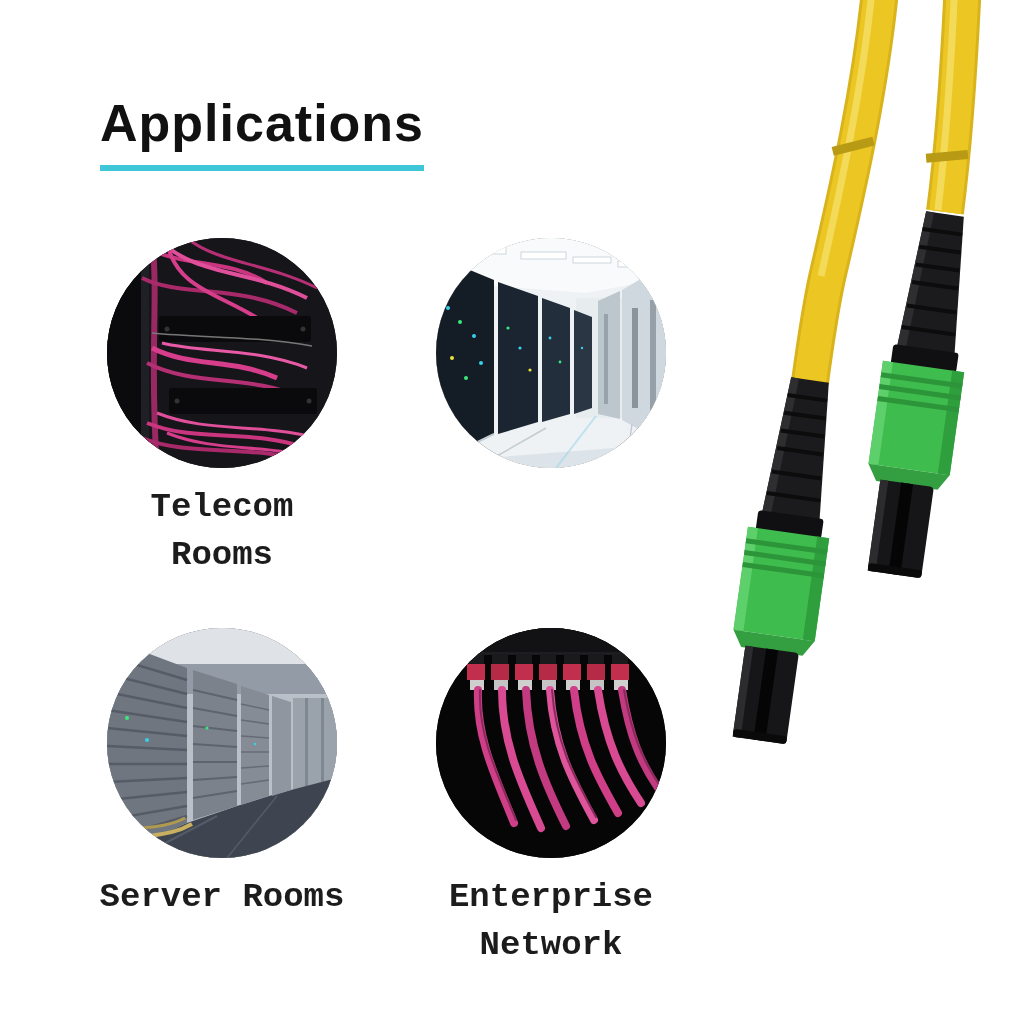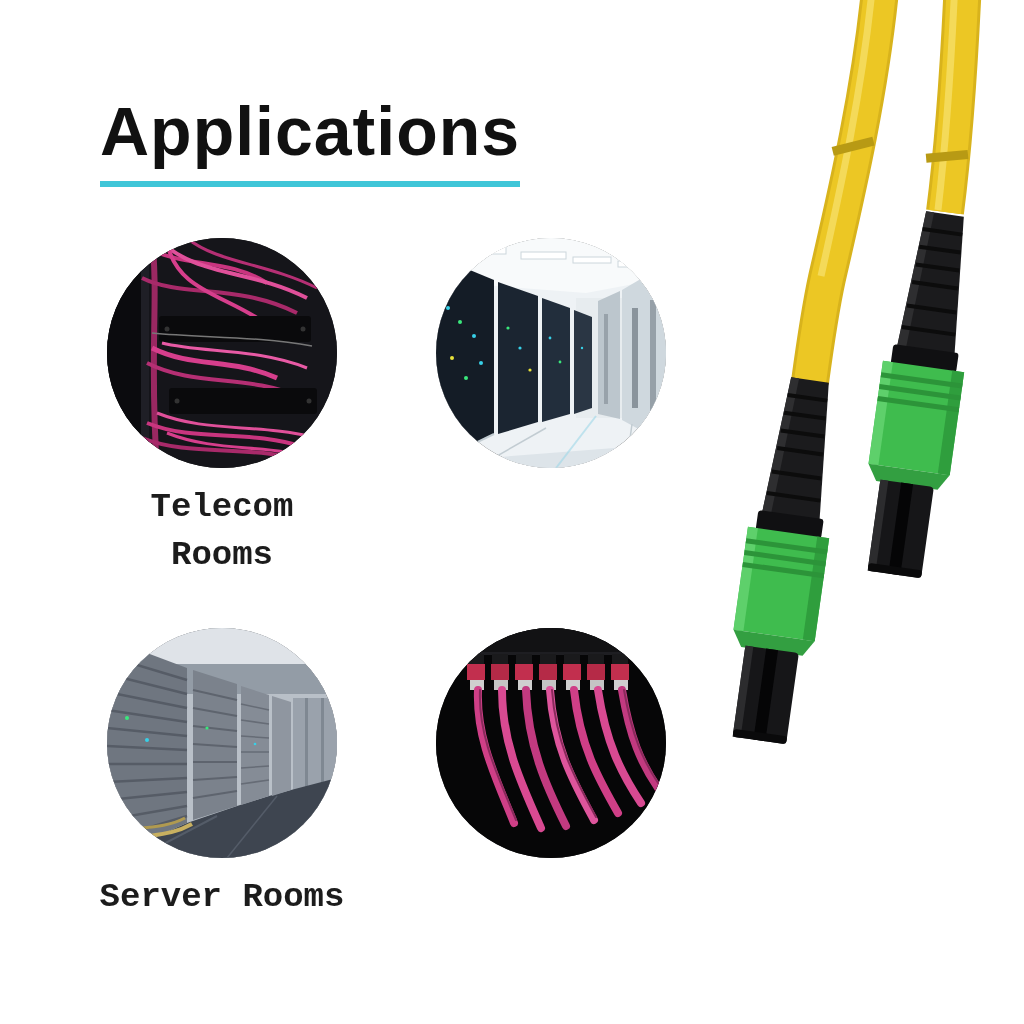--- a/index.html
+++ b/index.html
@@ -1,20 +1,20 @@
 <!DOCTYPE html>
 <html><head>
 <meta charset="utf-8">
 <style>
   html,body{margin:0;padding:0;}
   body{width:1024px;height:1024px;background:#ffffff;font-family:"Liberation Sans",sans-serif;overflow:hidden;}
   .page{position:relative;width:1024px;height:1024px;background:#ffffff;overflow:hidden;}
 
   .title-wrap{position:absolute;left:100px;top:96px;}
-  .title{display:inline-block;font-size:68px;font-weight:800;color:#111111;letter-spacing:1px;
+  .title{display:inline-block;font-size:52px;font-weight:800;color:#111111;letter-spacing:1px;
          padding-bottom:14px;border-bottom:6px solid #3fc6d8;line-height:1.05;}
 
   .item{position:absolute;width:310px;text-align:center;}
   .item-telecom{left:67px;top:238px;}
   .item-datacenters{left:396px;top:238px;}
   .item-serverfarms{left:67px;top:628px;}
   .item-enterprise{left:396px;top:628px;}
 
   .photo-circle{width:230px;height:230px;border-radius:50%;overflow:hidden;margin:0 auto;background:#222;}
   .photo-circle svg{display:block;width:230px;height:230px;}
@@ -203,20 +203,24 @@
           <path d="M114 62 C118 120 138 155 158 192" stroke="#de559c" stroke-width="8"></path>
           <path d="M138 62 C144 118 162 150 182 185" stroke="#cf3f87" stroke-width="8"></path>
           <path d="M162 62 C170 115 185 145 205 175" stroke="#d84a92" stroke-width="8"></path>
           <path d="M186 62 C194 110 205 135 222 160" stroke="#c23a80" stroke-width="8"></path>
           <path d="M44 62 C42 108 62 148 80 192" stroke="#8a2a5c" stroke-width="2"></path>
           <path d="M116 62 C120 118 140 152 160 189" stroke="#8a2a5c" stroke-width="2"></path>
           <path d="M188 62 C196 108 207 133 224 158" stroke="#8a2a5c" stroke-width="2"></path>
         </g>
       </svg>
     </div>
+    <div class="item-label">
+      <span class="line">Enterprise</span>
+      <span class="line">Network</span>
+    </div>
   </div>
 
   <svg class="cable-art" viewBox="0 0 350 1024">
     <defs>
       <g id="mpo">
         <polygon points="-19,0 19,0 29,138 -29,138" fill="#1b1b1d"></polygon>
         <polygon points="-19,0 -11,0 -20,138 -29,138" fill="#2e2e30"></polygon>
         <path d="M-20,18 H20 M-21,36 H21 M-22,54 H22 M-23,72 H23 M-25,96 H25 M-27,118 H27" stroke="#0c0c0c" stroke-width="4"></path>
         <rect x="-33" y="136" width="66" height="20" rx="3" fill="#101012"></rect>
         <rect x="-41" y="154" width="82" height="104" fill="#3fbc4e"></rect>

